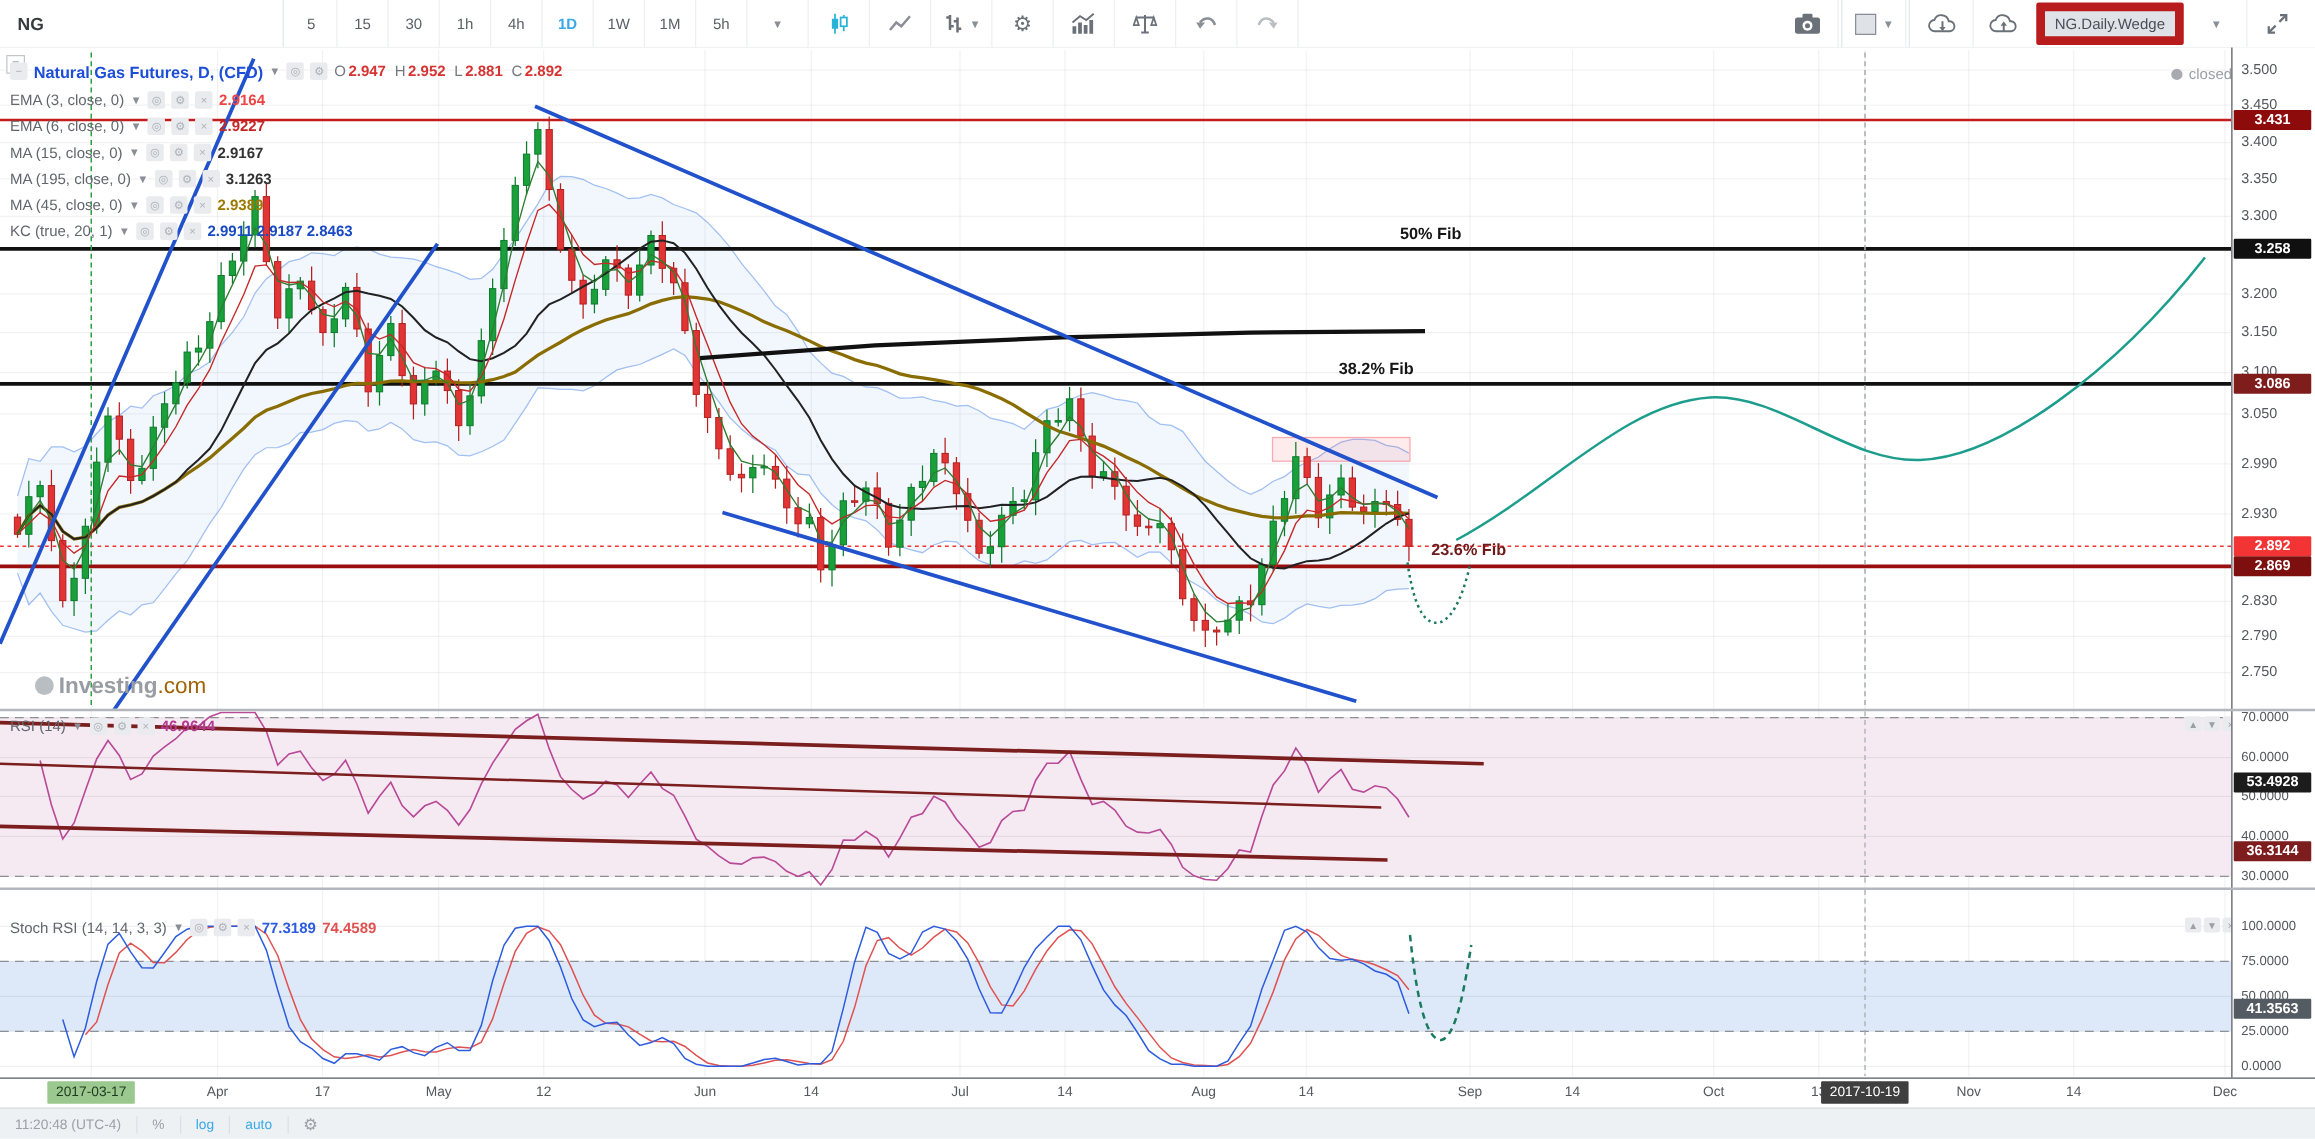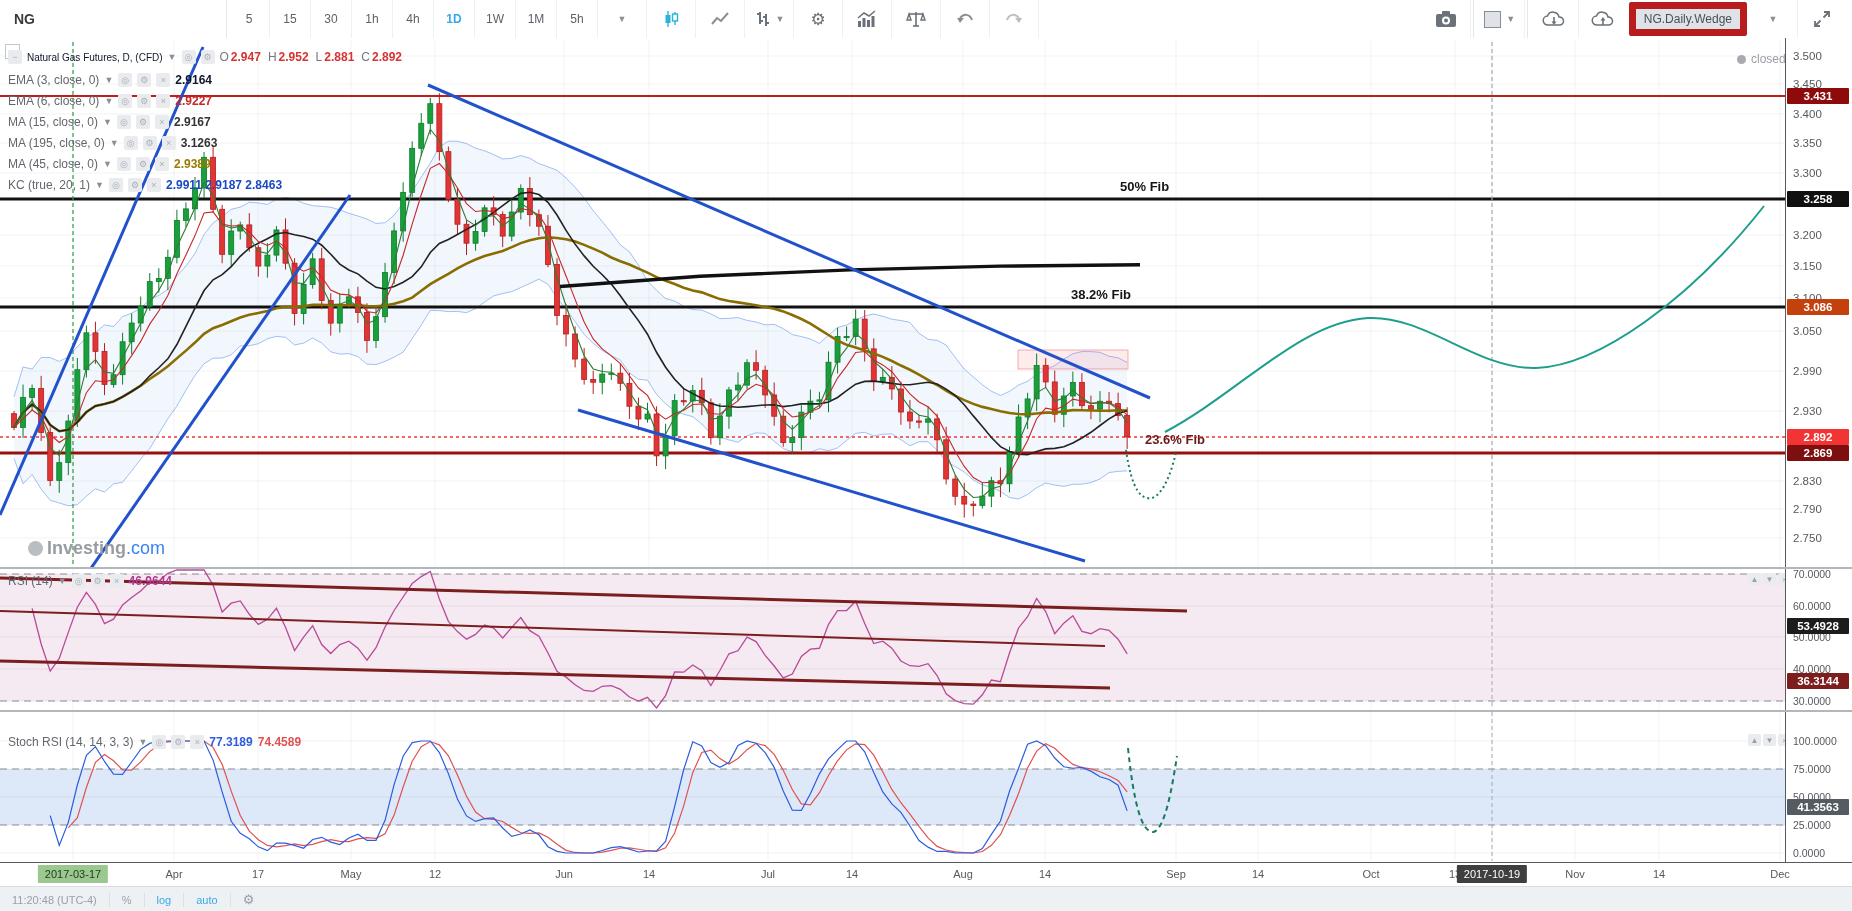--- a/index.html
+++ b/index.html
@@ -19,35 +19,35 @@
           color:#6b7178;cursor:pointer;border-right:1px solid #eef0f2;padding:0 6px;}
   .tb-btn svg{display:block;}
   .caret{font-size:9px;color:#8a8f96;}
   .chip{background:#dfe3e8;border:7px solid #b91c1c;border-radius:2px;padding:3px 8px;
         font-size:12px;color:#4a4f57;margin:0 2px;}
   .layout-sq{width:15px;height:15px;border:1px solid #8a8f96;background:#dfe3e8;}
   
   .ovl{position:absolute;pointer-events:none;white-space:nowrap;}
   .legend-row{position:absolute;left:8px;display:flex;align-items:center;gap:5px;height:18px;
               font-size:12px;color:#62666d;}
-  .legend-title{font-size:10px;color:#0f172a;}
+  .legend-title{font-size:13px;color:#1d4ed8;font-weight:bold;}
   .mini-box{width:14px;height:14px;background:#e9ebee;border-radius:2px;color:#aab0b6;
             font-size:9px;display:inline-flex;align-items:center;justify-content:center;}
   .ohlc span{margin-right:2px;}
   .ohlc .lt{color:#75797f;}
   .ohlc .vl{color:#d63333;font-weight:bold;margin-right:7px;}
   .collapse-box{position:absolute;left:5px;top:44px;width:13px;height:13px;border:1px solid #c3c7cc;
                 color:#8a8f96;font-size:10px;line-height:11px;text-align:center;background:#fff;}
   .fib-label{position:absolute;font-size:13px;font-weight:bold;}
   .status{position:absolute;display:flex;align-items:center;gap:5px;font-size:12px;color:#9a9ea5;}
   .status .dot{width:9px;height:9px;border-radius:50%;background:#a7abb0;}
   .watermark{position:absolute;font-size:18px;color:#989da3;font-weight:bold;}
   .watermark .wm-mark{display:inline-block;width:15px;height:15px;border-radius:50%;
      background:#b9bec3;margin-right:4px;vertical-align:-2px;}
-  .watermark .suffix{color:#3b82f6;font-weight:normal;}
+  .watermark .suffix{color:#a16207;font-weight:normal;}
   .pane-ctl{position:absolute;display:flex;gap:2px;}
   .pane-ctl span{width:13px;height:12px;background:#e9ebee;color:#9aa0a6;font-size:8px;
                  display:inline-flex;align-items:center;justify-content:center;border-radius:2px;}
   
   .axis-col{position:absolute;left:1785px;top:38px;width:67px;height:824px;background:#fff;}
   .axis-line{position:absolute;left:1785px;top:38px;width:1px;height:824px;background:#555a61;z-index:5;}
   .axis-label{position:absolute;left:8px;font-size:11.5px;color:#55585e;height:14px;line-height:14px;}
   .axis-label.small{font-size:10.5px;}
   .badge{position:absolute;left:2px;width:62px;height:16px;line-height:16px;text-align:center;
          color:#fff;font-size:11.5px;font-weight:bold;border-radius:1px;z-index:6;}
@@ -552,21 +552,21 @@
         <span class="mini-box">◎</span>
         <span class="mini-box">⚙</span>
         <span class="ohlc"><span class="lt">O</span><span class="vl">2.947</span><span class="lt">H</span><span class="vl">2.952</span><span class="lt">L</span><span class="vl">2.881</span><span class="lt">C</span><span class="vl">2.892</span></span>
       </div>
       <div class="legend-row" style="top: 71px;">
         <span>EMA (3, close, 0)</span>
         <span class="caret">▼</span>
         <span class="mini-box">◎</span>
         <span class="mini-box">⚙</span>
         <span class="mini-box">×</span>
-        <span style="color:#0f172a;font-weight:bold;">2.9164</span>
+        <span style="color:#ef4444;font-weight:bold;">2.9164</span>
       </div>
       <div class="legend-row" style="top: 92px;">
         <span>EMA (6, close, 0)</span>
         <span class="caret">▼</span>
         <span class="mini-box">◎</span>
         <span class="mini-box">⚙</span>
         <span class="mini-box">×</span>
         <span style="color:#c62828;font-weight:bold;">2.9227</span>
       </div>
       <div class="legend-row" style="top: 113px;">
@@ -667,21 +667,21 @@
       <div class="axis-label small" style="top: 592px;">50.0000</div>
       <div class="axis-label small" style="top: 624px;">40.0000</div>
       <div class="axis-label small" style="top: 656px;">30.0000</div>
       <div class="axis-label small" style="top: 696px;">100.0000</div>
       <div class="axis-label small" style="top: 724px;">75.0000</div>
       <div class="axis-label small" style="top: 752px;">50.0000</div>
       <div class="axis-label small" style="top: 780px;">25.0000</div>
       <div class="axis-label small" style="top: 808px;">0.0000</div>
       <div class="badge" style="top: 50px; background: rgb(142, 11, 11);">3.431</div>
       <div class="badge" style="top: 153px; background: rgb(16, 16, 16);">3.258</div>
-      <div class="badge" style="top: 261px; background: #c2410c;">3.086</div>
+      <div class="badge" style="top: 261px; background: #7f1d1d;">3.086</div>
       <div class="badge" style="top: 391px; background: rgb(242, 52, 52);">2.892</div>
       <div class="badge" style="top: 407px; background: rgb(125, 15, 15);">2.869</div>
       <div class="badge" style="top: 580px; background: rgb(28, 28, 28);">53.4928</div>
       <div class="badge" style="top: 635px; background: rgb(125, 29, 29);">36.3144</div>
       <div class="badge" style="top: 761px; background: rgb(85, 91, 99);">41.3563</div>
     </div>
 
   <div class="time-axis" id="timeAxis">
       <div class="t-label" style="left: 174px;">Apr</div>
       <div class="t-label" style="left: 258px;">17</div>

